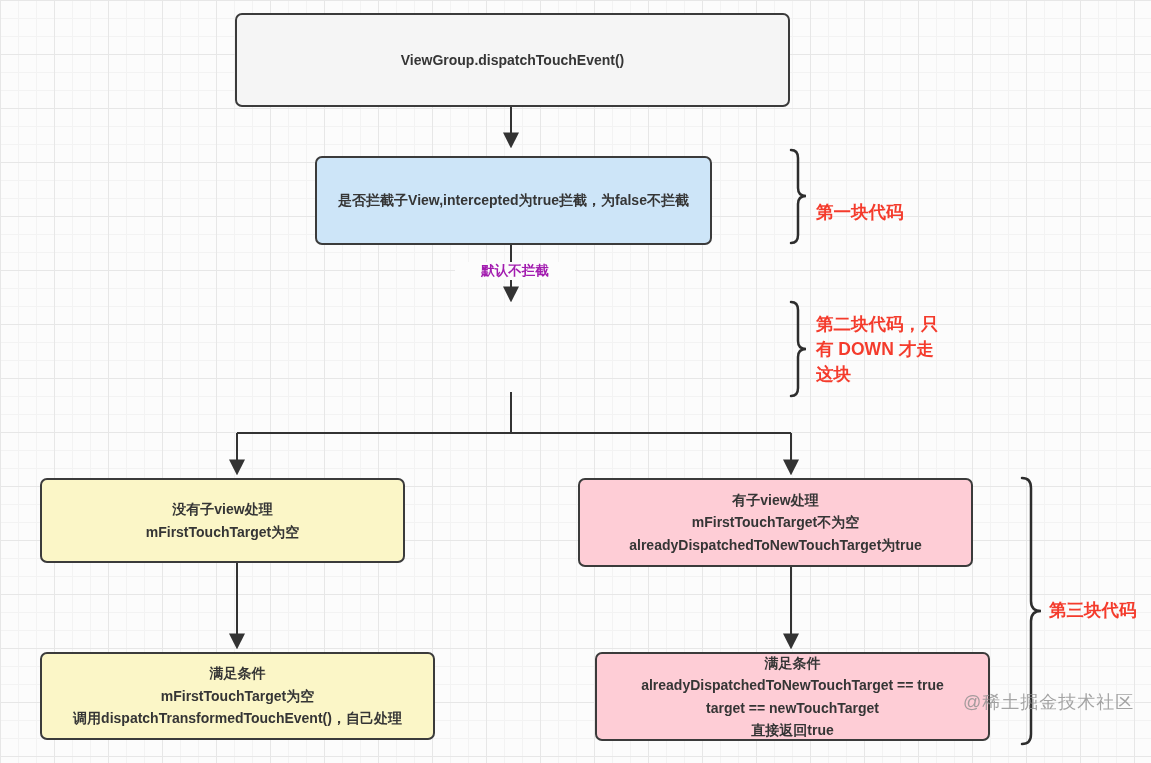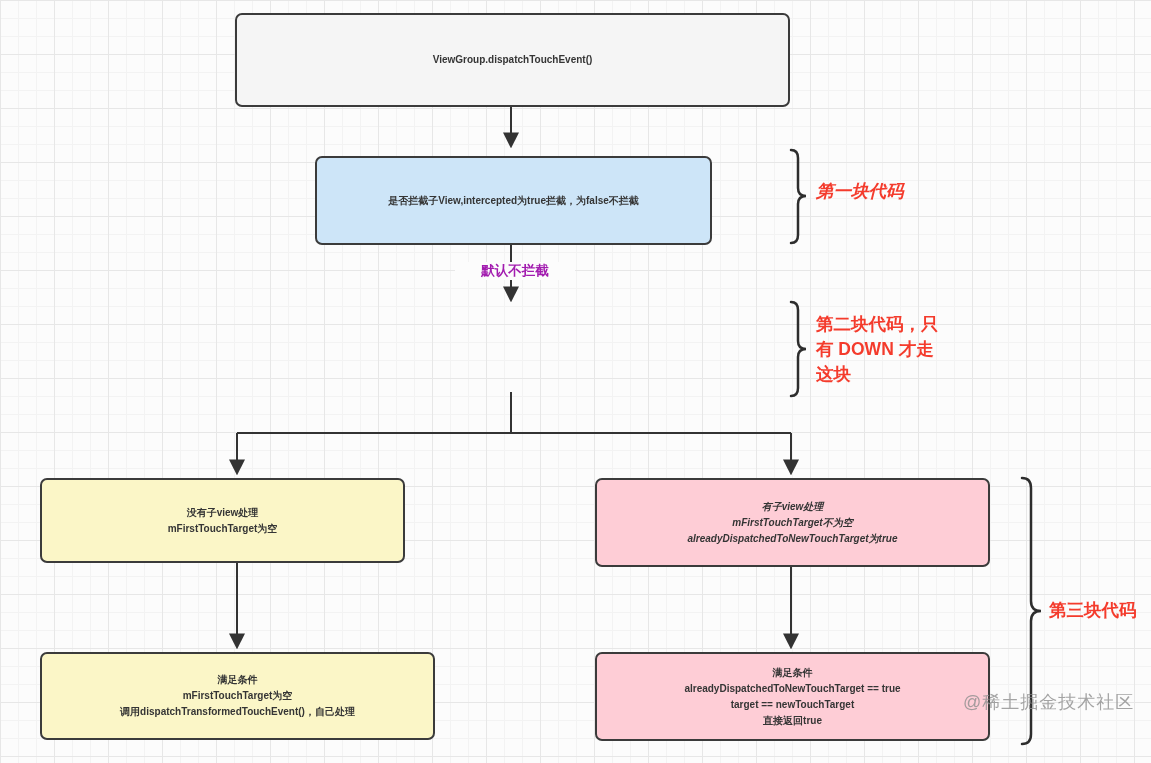--- a/index.html
+++ b/index.html
@@ -18,30 +18,30 @@
   }
   .node {
     position: absolute;
     box-sizing: border-box;
     border: 2px solid #3b3b3b;
     border-radius: 7px;
     display: flex; flex-direction: column;
     justify-content: center; align-items: center;
     text-align: center;
     font-weight: bold;
-    font-size: 10px;
+    font-size: 14px;
     line-height: 1.6;
     color: #353535;
     padding: 4px 10px;
   }
   .n-root     { left:235px; top:13px;  width:555px; height:94px; background:#f5f5f5; }
   .n-intercept{ left:315px; top:156px; width:397px; height:89px; background:#cde5f8; }
   .n-traverse { left:316px; top:305px; width:395px; height:87px; background:#dfc0e8; }
   .n-nochild  { left:40px;  top:470px; width:365px; height:85px; background:#fbf6c7;margin-top:8px; }
-  .n-haschild { left:595px; top:478px; width:395px; height:89px; background:#fecdd6;font-style:italic; }
+  .n-haschild { left:578px; top:478px; width:395px; height:89px; background:#fecdd6; }
   .n-self     { left:40px;  top:652px; width:395px; height:88px; background:#fbf6c7; }
   .n-return   { left:595px; top:652px; width:395px; height:89px; background:#fecdd6; }
   .connector-layer {
     position:absolute; left:0; top:0; width:1151px; height:763px;
     pointer-events:none;
   }
   .edge-label {
     position: absolute;
     left: 455px; top: 262px; width: 120px;
     text-align: center;
@@ -49,21 +49,21 @@
     background: #fcfcfc;
   }
   .ann {
     position: absolute;
     color: #f43b2c;
     font-weight: bold;
     font-size: 17.5px;
     line-height: 25px;
     white-space: nowrap;
   }
-  .ann-1 { left:816px;  top:179px;font-style:italic; }
+  .ann-1 { left:816px;  top:200px; }
   .ann-2 { left:816px;  top:312px; }
   .ann-3 { left:1049px; top:598px; }
   .watermark {
     position: absolute;
     left: 963px; top: 690px;
     font-size: 18px;
     color: #8f8f8f;
     opacity: 0.8;
     letter-spacing: 1px;
   }

